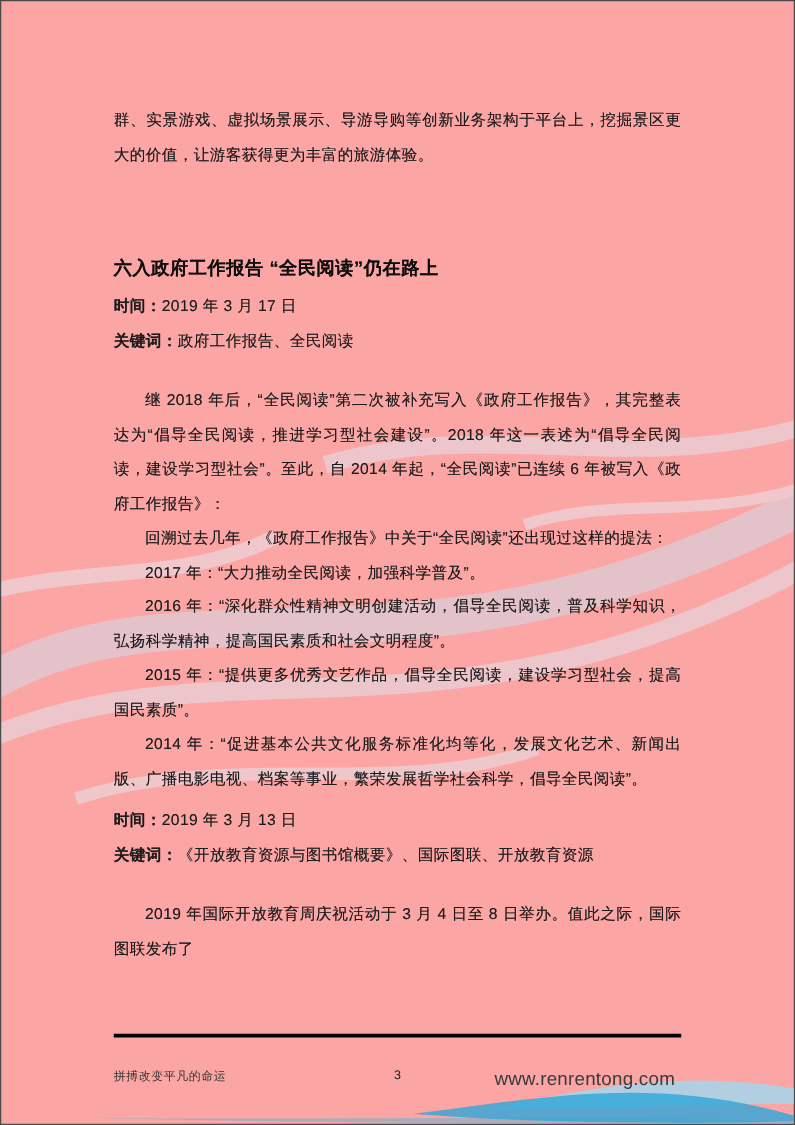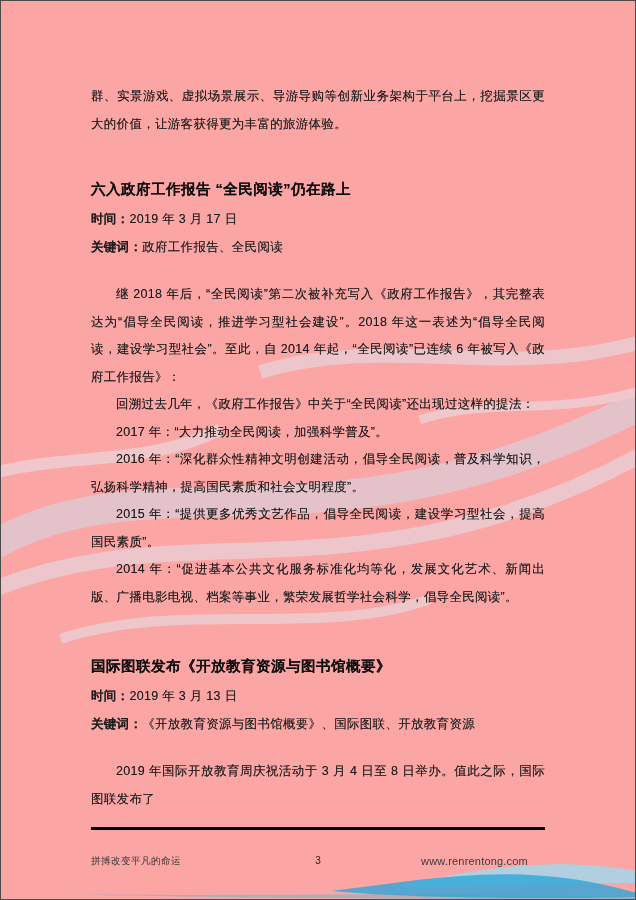--- a/index.html
+++ b/index.html
@@ -31,21 +31,21 @@
   .indent{text-indent:2em;}
   .sec-title{
     margin:0;
     font-size:14.5px;
     font-weight:bold;
     line-height:22px;
     letter-spacing:.5px;
     color:#0d0d0d;
     text-shadow:0 0 .5px rgba(0,0,0,.6);
   }
-  .mt-h1{margin-top:40px;}
+  .mt-h1{margin-top:66px;}
   .mt-h2{margin-top:44px;}
   .meta{margin-top:6px;}
   .meta-line{
     font-size:12.5px;
     line-height:27.5px;
     letter-spacing:.3px;
     text-shadow:0 0 .5px rgba(25,25,25,.5);
   }
   .meta-line b{font-weight:bold;}
   .mt-par{margin-top:20px;}
@@ -57,22 +57,22 @@
   .footer-row{position:relative;height:14px;}
   .footer-slogan{
     position:absolute;left:0;top:0;
     font-size:9.5px;color:#333;letter-spacing:.5px;
   }
   .footer-page{
     position:absolute;left:50%;top:0;transform:translateX(-50%);
     font-size:10px;color:#222;
   }
   .footer-url{
-    position:absolute;right:17px;top:0;
-    font-size:11px;color:#3a3a3a;letter-spacing:.2px;
+    position:absolute;right:5px;top:0;
+    font-size:15px;color:#3a3a3a;letter-spacing:.2px;
   }
 </style>
 </head>
 <body>
 
 <div class="page">
 
   <svg class="watermark" viewBox="0 0 636 900" xmlns="http://www.w3.org/2000/svg" aria-hidden="true">
     <g fill="none" opacity="0.45">
       <path d="M-30 560 C140 440 330 580 670 390" stroke="#c9e7f6" stroke-width="30"></path>
@@ -103,21 +103,20 @@
         <b>关键词：</b><span>政府工作报告、全民阅读</span>
       </div>
     </div>
     <p class="doc-par indent mt-par">继 2018 年后，“全民阅读”第二次被补充写入《政府工作报告》，其完整表达为“倡导全民阅读，推进学习型社会建设”。2018 年这一表述为“倡导全民阅读，建设学习型社会”。至此，自 2014 年起，“全民阅读”已连续 6 年被写入《政府工作报告》：</p>
     <p class="doc-par indent">回溯过去几年，《政府工作报告》中关于“全民阅读”还出现过这样的提法：</p>
     <p class="doc-par indent">2017 年：“大力推动全民阅读，加强科学普及”。</p>
     <p class="doc-par indent">2016 年：“深化群众性精神文明创建活动，倡导全民阅读，普及科学知识，弘扬科学精神，提高国民素质和社会文明程度”。</p>
     <p class="doc-par indent">2015 年：“提供更多优秀文艺作品，倡导全民阅读，建设学习型社会，提高国民素质”。</p>
     <p class="doc-par indent">2014 年：“促进基本公共文化服务标准化均等化，发展文化艺术、新闻出版、广播电影电视、档案等事业，繁荣发展哲学社会科学，倡导全民阅读”。</p>
 
-    <h2 class="sec-title mt-h2">国际图联发布《开放教育资源与图书馆概要》</h2>
     <div class="meta">
       <div class="meta-line">
         <b>时间：</b><span>2019 年 3 月 13 日</span>
       </div>
       <div class="meta-line">
         <b>关键词：</b><span>《开放教育资源与图书馆概要》、国际图联、开放教育资源</span>
       </div>
     </div>
     <p class="doc-par indent mt-par">2019 年国际开放教育周庆祝活动于 3 月 4 日至 8 日举办。值此之际，国际图联发布了</p>
 

